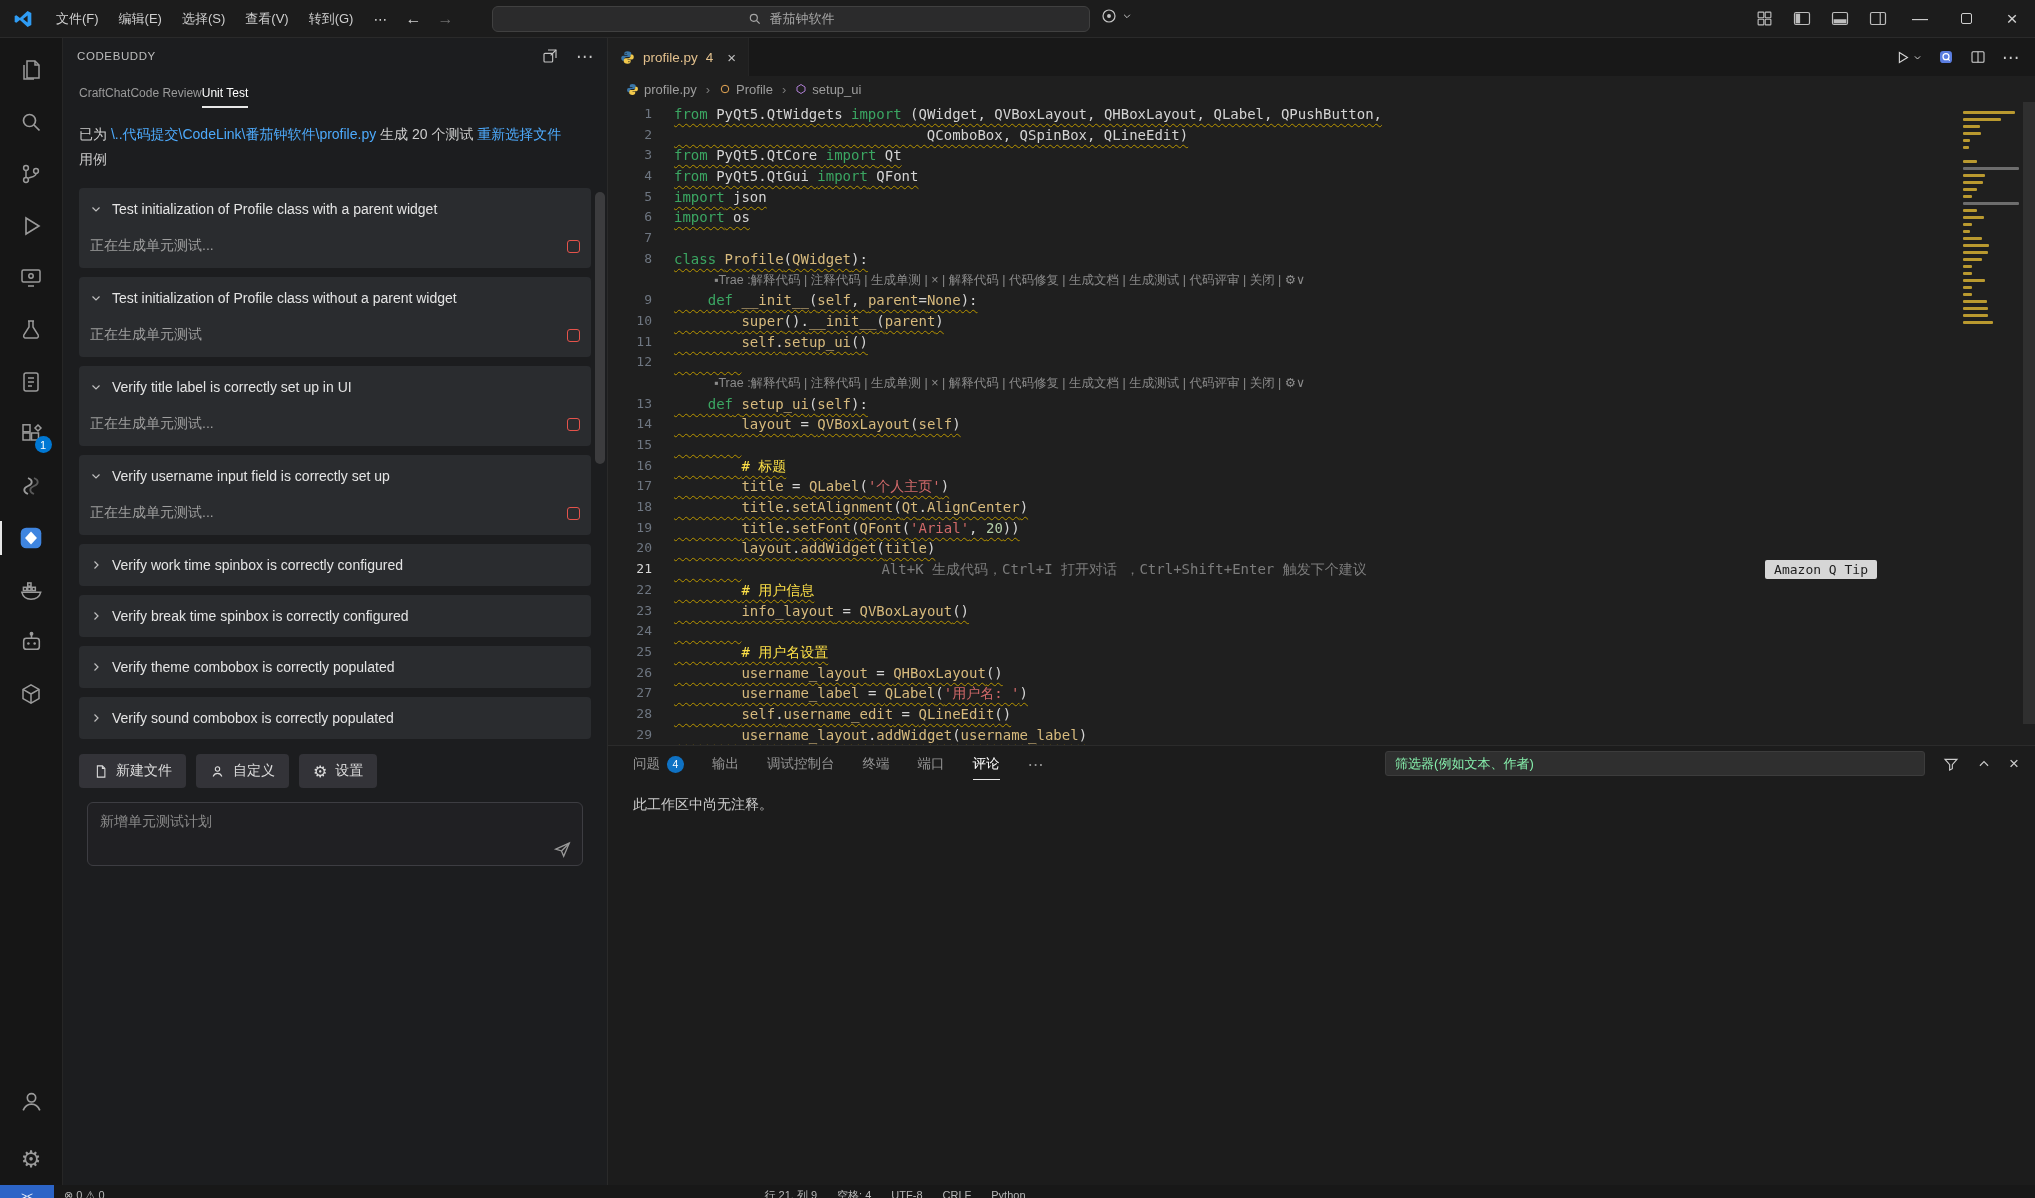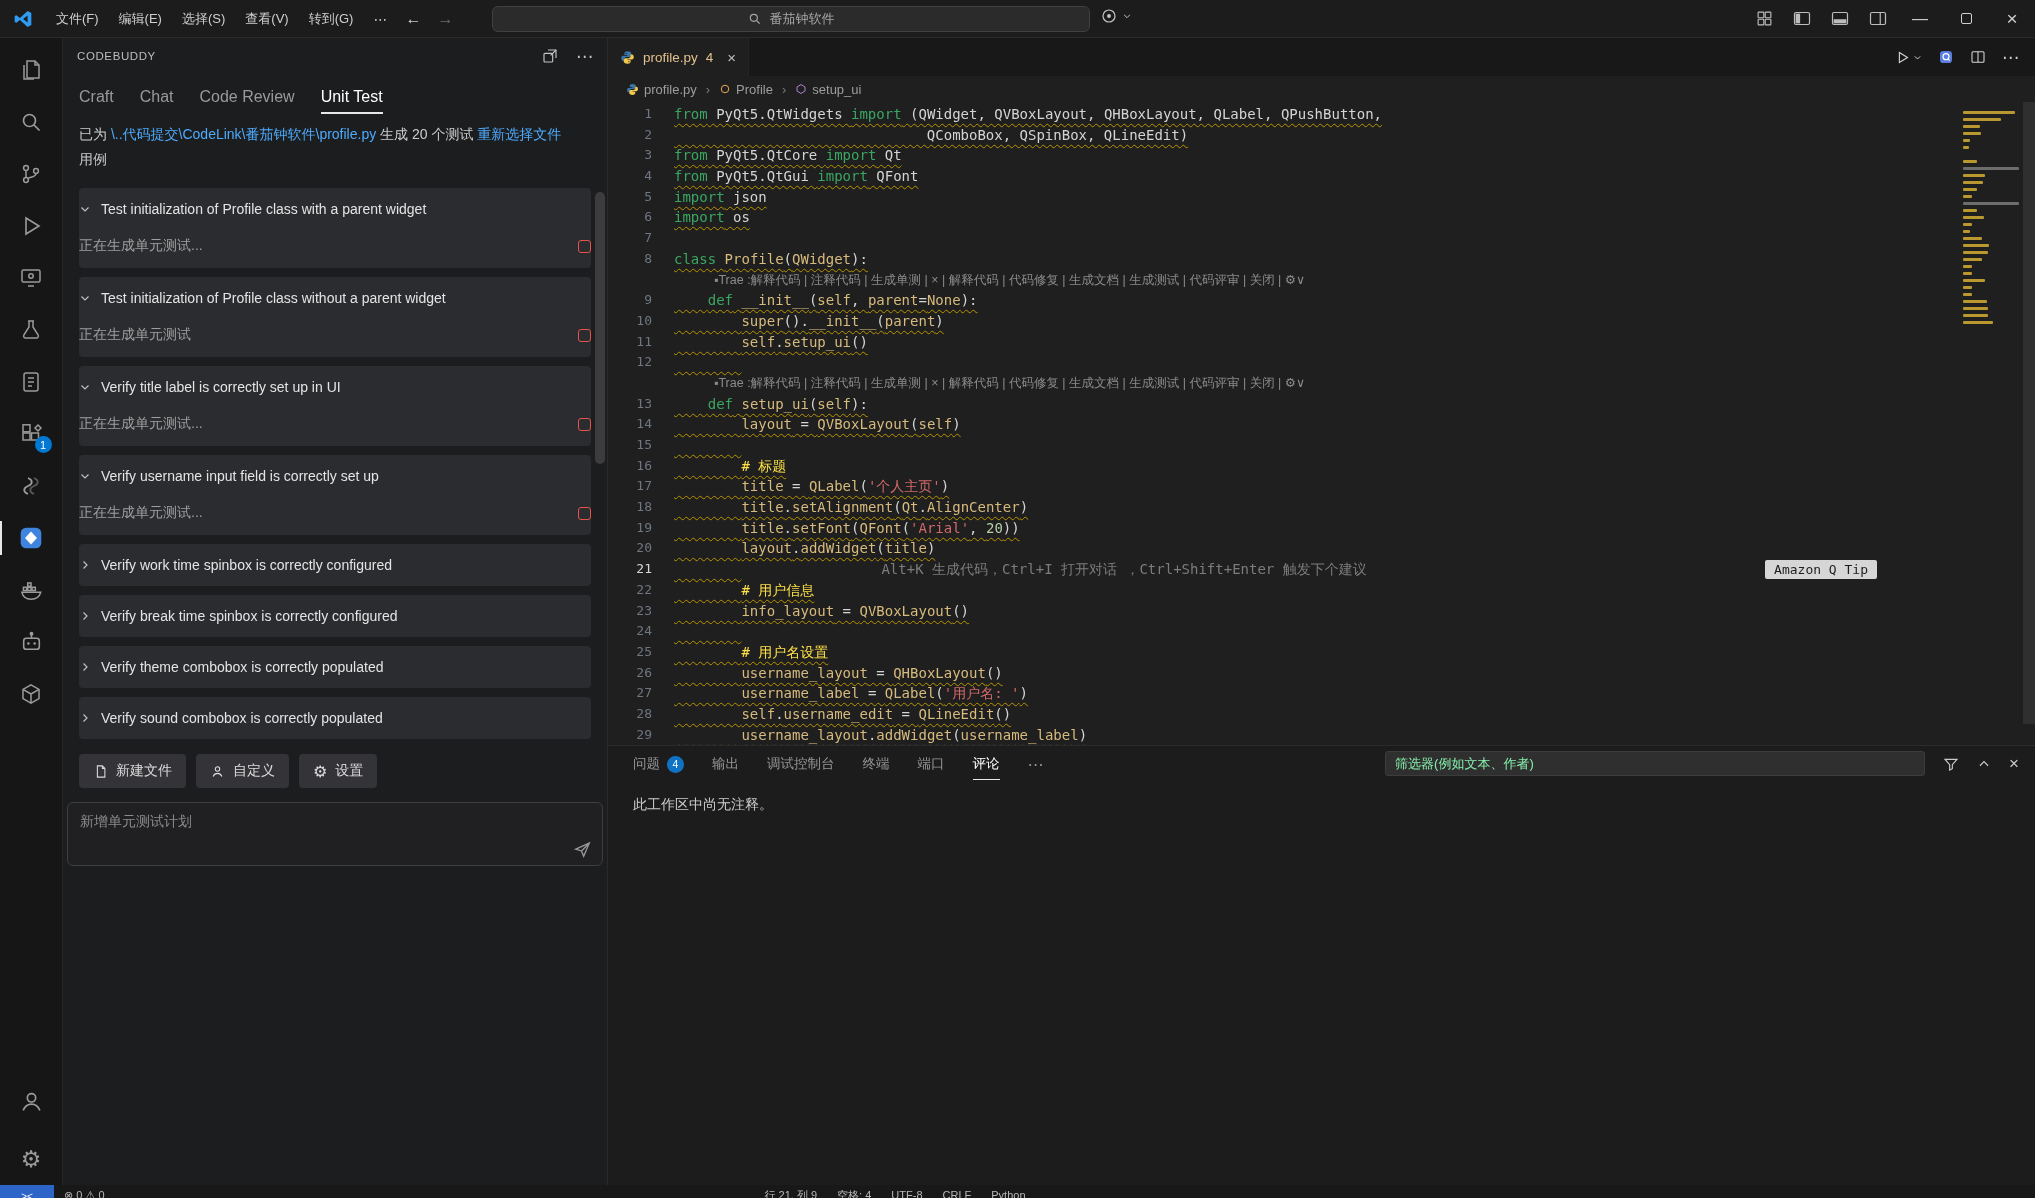--- a/index.html
+++ b/index.html
@@ -42,39 +42,39 @@
     display:flex; align-items:center; justify-content:center; padding:0 4px; }
   .ab-bottom { margin-top:auto; margin-bottom:6px; }
   .gear-glyph { font-size:23px; color:#9b9b9b; }
 
   
   .sidebar { width:545px; background:#1c1d1f; border-right:1px solid #2a2a2a;
     display:flex; flex-direction:column; }
   .sb-header { height:36px; display:flex; align-items:center; padding:0 14px; }
   .sb-title { font-size:11.5px; letter-spacing:.6px; color:#bdbdbd; }
   .sb-header-icons { margin-left:auto; display:flex; align-items:center; gap:18px; color:#c5c5c5; }
-  .sb-tabs { display:flex; align-items:flex-end; gap:26px; height:38px; padding:0 16px; font-size:16px; color:#9a9a9a; }
+  .sb-tabs { display:flex; align-items:center; height:38px; padding:0 16px; font-size:12px; color:#9a9a9a; }
   .sb-tab { position:relative; padding:6px 0; }
   .sb-tab.active { color:#ffffff; }
   .sb-tab.active::after { content:""; position:absolute; left:0; right:0; bottom:-2px; height:2px; background:#e7e7e7; }
   .sb-desc { padding:10px 16px 12px; font-size:14px; line-height:25px; color:#cccccc; }
   .sb-desc .row1 { white-space:nowrap; overflow:hidden; }
   .link { color:#4daafc; }
   .sb-list { height:558px; overflow:hidden; position:relative; padding:4px 16px 0 16px; }
-  .card { background:#2a2c2f; border-radius:4px; padding:13px 0; margin-bottom:9px; }
+  .card { background:#2a2c2f; border-radius:4px; padding:13px 11px; margin-bottom:9px; }
   .card-head { display:flex; align-items:center; gap:10px; color:#e4e4e4; font-size:14px; }
   .card-status { display:flex; align-items:center; margin-top:20px; color:#9f9f9f; font-size:14px; }
   .stop { margin-left:auto; width:13px; height:13px; border:1.5px solid #e5534b; border-radius:3px; }
   .chev { color:#bfbfbf; }
   .sb-scrollbar { position:absolute; right:2px; top:8px; width:10px; height:272px; background:rgba(121,121,121,.35); border-radius:5px; }
   .sb-actions { display:flex; gap:10px; padding:12px 16px 0; }
   .sb-btn { display:flex; align-items:center; gap:8px; background:#333338; border-radius:4px;
     height:34px; padding:0 14px; font-size:14px; color:#dcdcdc; }
   .sb-btn .gear-glyph { font-size:16px; color:#dcdcdc; }
-  .sb-input { margin:14px 4px 0; height:64px; background:#202023; border:1px solid #3d3d42;
+  .sb-input { margin:14px 24px 0; height:64px; background:#202023; border:1px solid #3d3d42;
     border-radius:6px; position:relative; padding:10px 12px; color:#8b8b8b; font-size:14px; }
   .send { position:absolute; right:10px; bottom:6px; }
   .sb-fill { flex:1; }
 
   
   .editor-col { flex:1; min-width:0; display:flex; flex-direction:column; background:#1f1f1f; }
   .tabbar { height:38px; background:#181818; display:flex; align-items:stretch; }
   .tab { background:#1f1f1f; display:flex; align-items:center; gap:8px; padding:0 12px;
     border-right:1px solid #252525; font-size:13.5px; color:#e2c08d; }
   .tab-badge { color:#e2c08d; }

